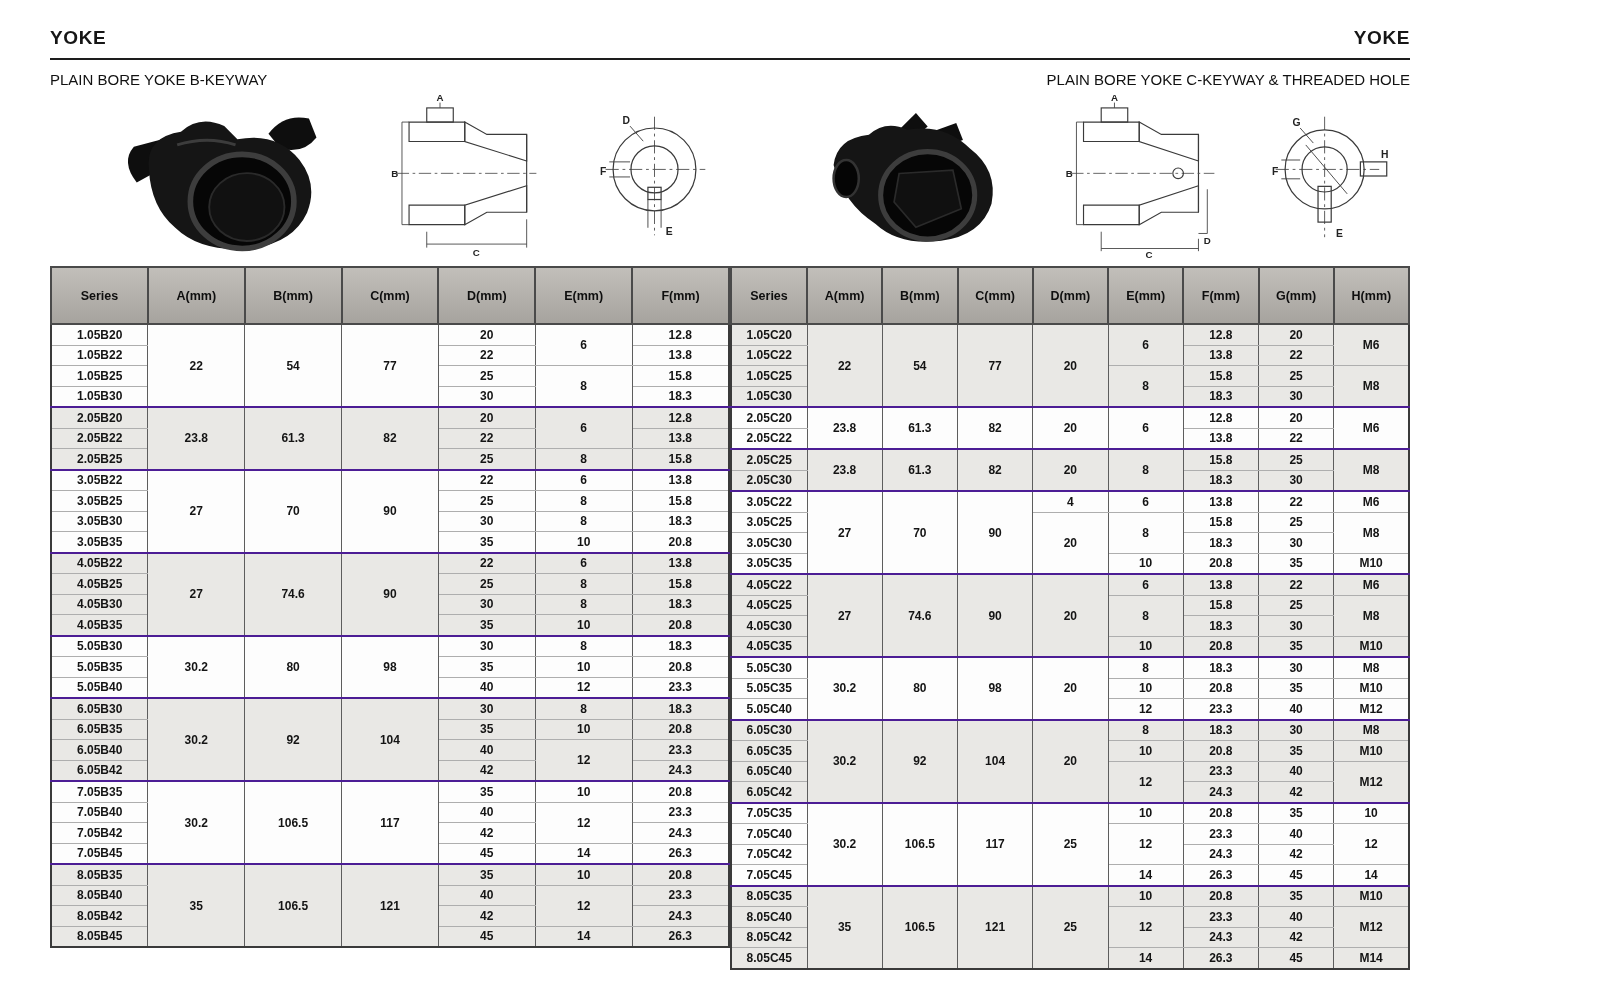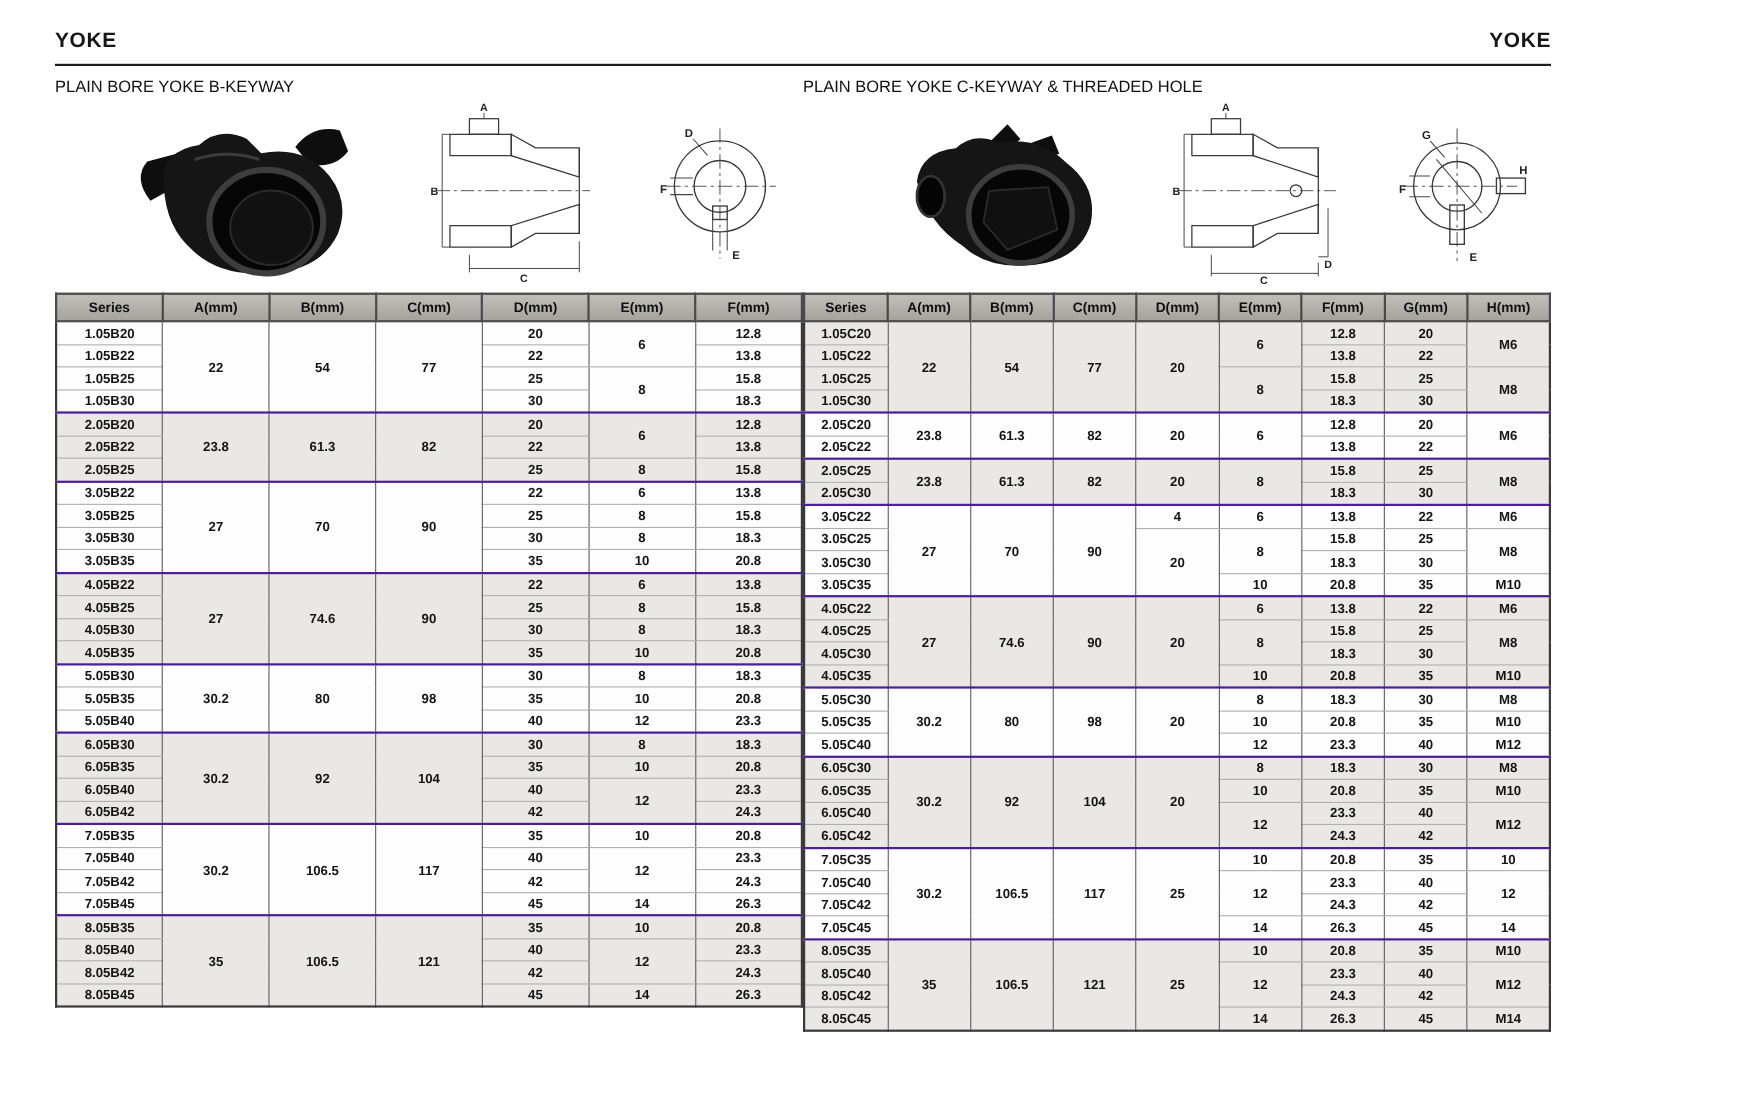--- a/index.html
+++ b/index.html
@@ -7,33 +7,33 @@
     width:1600px;height:1000px;background:#ffffff;
     font-family:"Liberation Sans", sans-serif;color:#161616;
     overflow:hidden;
   }
   .page{display:flex;padding:26px 50px 0 50px;}
   .panel{width:680px;flex:0 0 680px;}
   .panel-title{font-size:19px;font-weight:bold;letter-spacing:.6px;line-height:24px;}
   .panel.right .panel-title{text-align:right;}
   .title-rule{border:none;border-top:2px solid #1d1d1d;margin:8px 0 10px 0;height:0;}
   .subtitle{font-size:15px;line-height:20px;color:#111;}
-  .panel.right .subtitle{}
+  .panel.right .subtitle{text-align:right;}
   .drawings{height:168px;display:flex;align-items:center;margin:2px 0 6px 0;}
   .drawings svg{display:block;}
   .dwg-stroke{stroke:#3a3a3a;stroke-width:1.3;fill:none;}
   .dwg-text{font-size:11px;font-weight:bold;fill:#222;font-family:"Liberation Sans",sans-serif;}
   .centerline{stroke:#555;stroke-width:1;stroke-dasharray:14 4 3 4;fill:none;}
   .dimline{stroke:#444;stroke-width:1;fill:none;}
 
   table.spec{border-collapse:collapse;width:100%;table-layout:fixed;border:2px solid #3a3a3a;}
   table.spec th{
     background:linear-gradient(180deg,#c2bfba,#a6a39e);
     border:2px solid #4a4a4a;font-size:12.5px;font-weight:bold;color:#0f0f0f;
-    height:23px;padding:0 2px;
+    height:23px;padding:16px 2px;
   }
   table.spec td{
     border-left:1.5px solid #5d5d5d;border-right:1.5px solid #5d5d5d;
     border-top:1px solid #aeaeae;border-bottom:1px solid #aeaeae;
     text-align:center;vertical-align:middle;font-weight:bold;font-size:12px;
     height:19.5px;padding:0 2px;background:#fdfdfd;color:#141414;
   }
   table.spec tbody{border-top:2px solid #4c1d95;}
   table.spec tbody.shaded td{background:#e9e8e5;}
   #right-table col.col-series{width:76px;}

